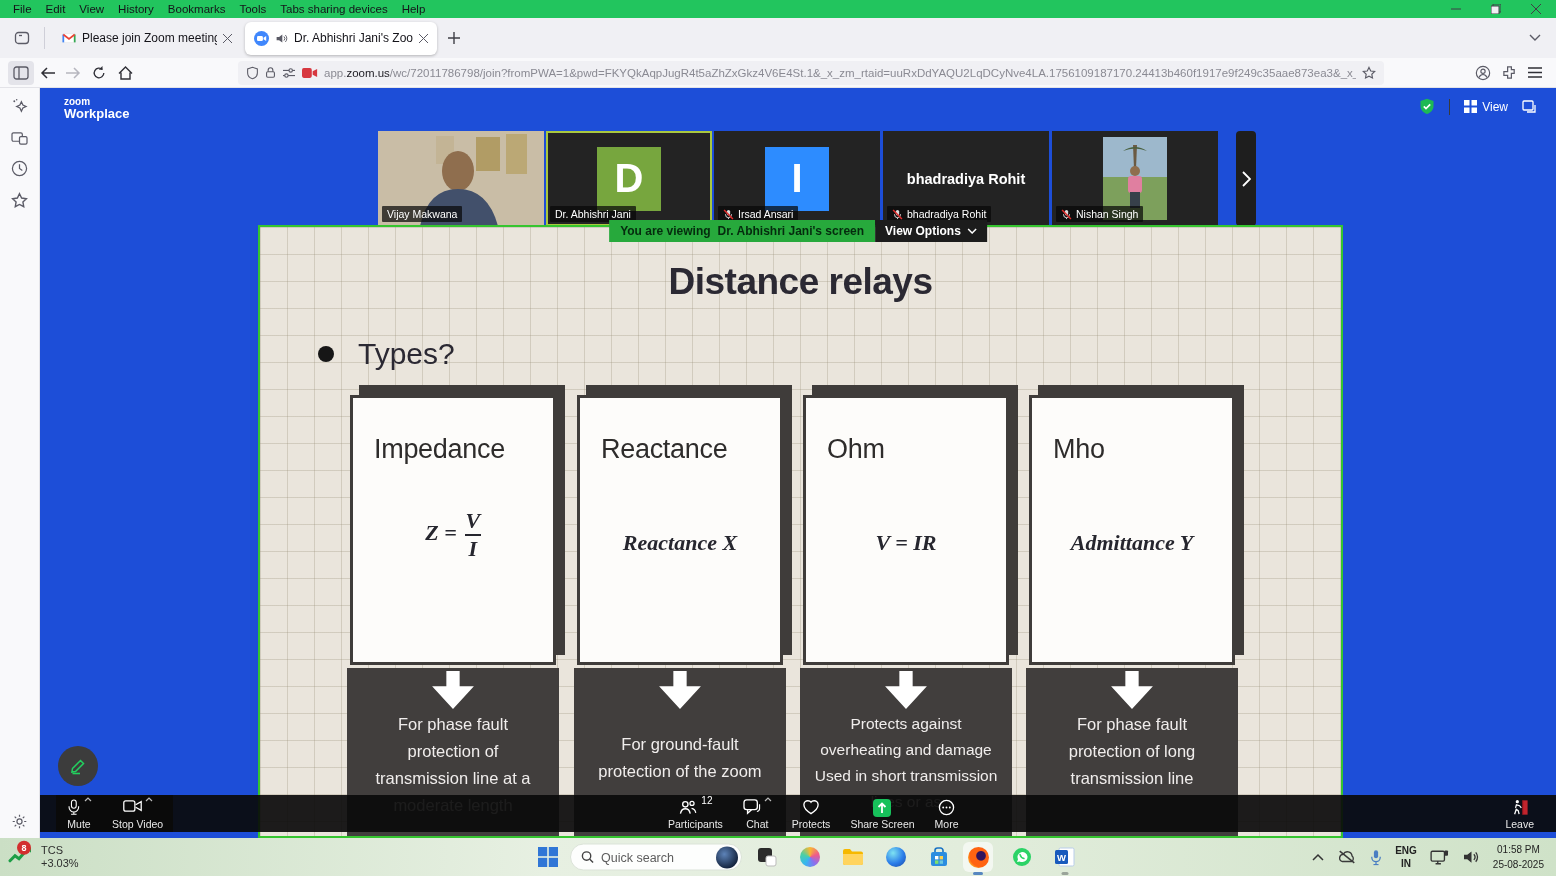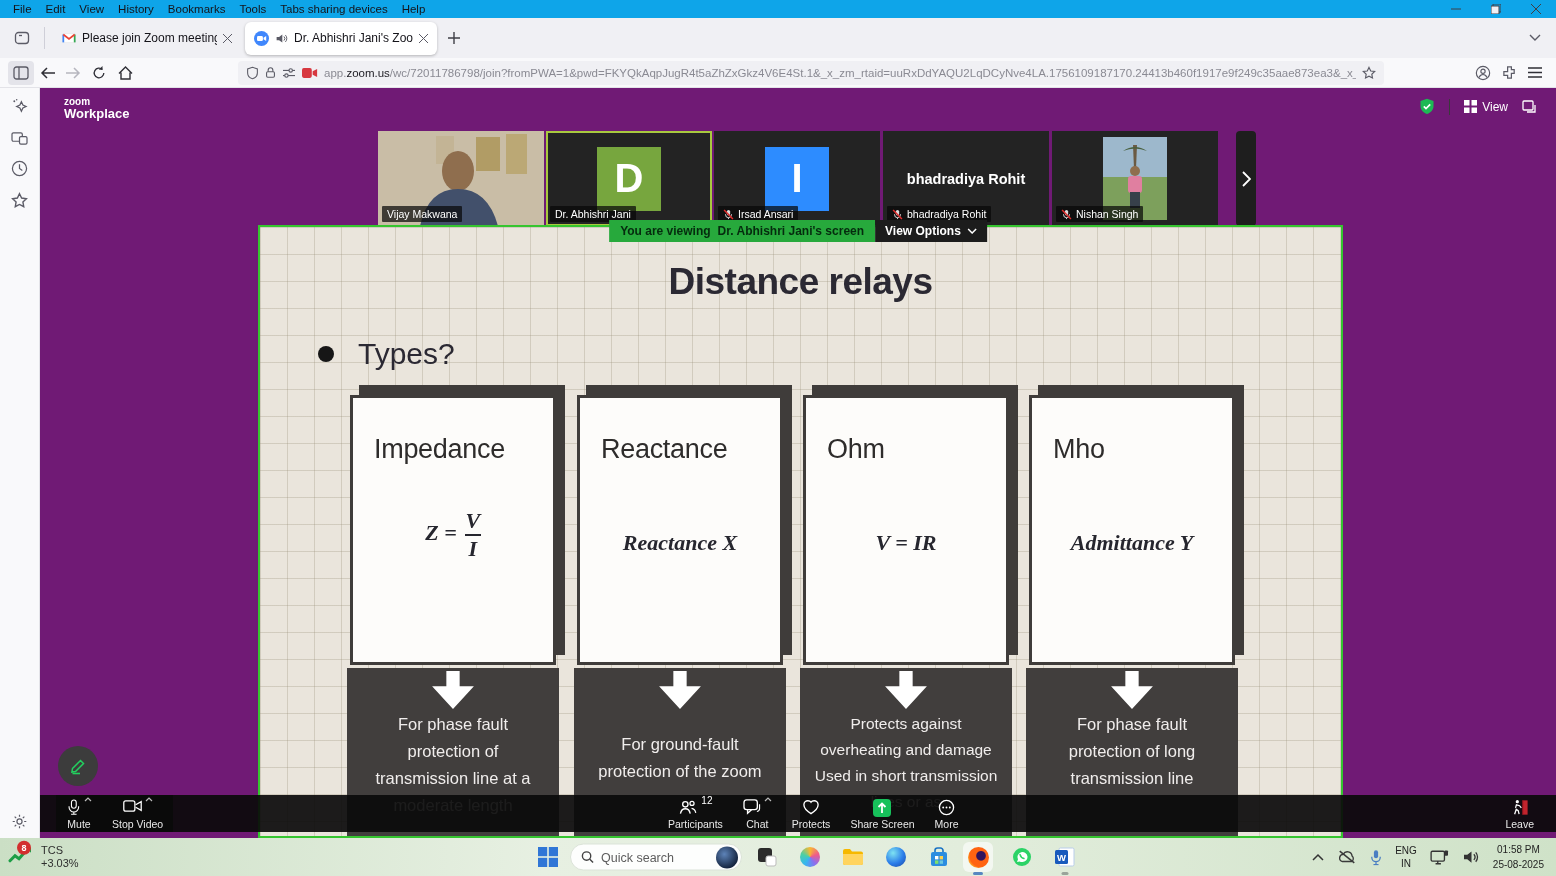--- a/index.html
+++ b/index.html
@@ -1,21 +1,21 @@
 <!DOCTYPE html>
 <html><head>
 <meta charset="utf-8">
 <style>
 *{margin:0;padding:0;box-sizing:border-box}
 html,body{width:1556px;height:876px}
 body{font-family:"Liberation Sans",sans-serif;background:#000}
 .screen{position:relative;width:1556px;height:876px;overflow:hidden;background:#000}
 
 
-.menubar{height:18px;background:#0ea5e9;display:flex;align-items:center;padding-left:6px;font-size:11.5px;color:#15141a}
+.menubar{height:18px;background:#22c55e;display:flex;align-items:center;padding-left:6px;font-size:11.5px;color:#15141a}
 .menubar .mi{padding:1px 7px;cursor:default}
 .winctl{margin-left:auto;display:flex;height:18px}
 .winctl .wc{width:40px;display:flex;align-items:center;justify-content:center}
 .tabbar{height:40px;background:#f0f0f4;display:flex;align-items:center;padding:0 8px;gap:4px}
 .ffview{width:28px;height:28px;border-radius:5px;display:flex;align-items:center;justify-content:center}
 .tsep{width:1px;height:22px;background:#cfcfd8;margin:0 4px}
 .tab{display:flex;align-items:center;gap:6px;height:33px;border-radius:6px;padding:0 9px;font-size:12px;color:#15141a;width:188px}
 .tab .ttl{flex:1;white-space:nowrap;overflow:hidden}
 .tab.active{background:#fff;box-shadow:0 1px 3px rgba(0,0,0,.25);width:192px}
 .newtab{width:26px;height:26px;display:flex;align-items:center;justify-content:center;font-size:16px;color:#3f3f46;border-radius:5px}
@@ -26,21 +26,21 @@
 .urlbar{flex:1;height:24px;background:#f0f0f4;border-radius:4px;display:flex;align-items:center;gap:6px;padding:0 8px;margin-left:100px;min-width:0}
 .url{font-size:11.5px;color:#8a8a93;white-space:nowrap;overflow:hidden;flex:1}
 .url .dom{color:#1c1b22}
 .urlspacer{width:86px}
 
 .content{display:flex;height:750px}
 .ffside{width:40px;background:#f9f9fb;border-right:1px solid #e3e3e8;position:relative;display:flex;flex-direction:column;align-items:center;padding-top:10px;gap:15px}
 .ffside .gear{position:absolute;bottom:8px}
 
 
-.zoom{flex:1;position:relative;background:#701a75;overflow:hidden}
+.zoom{flex:1;position:relative;background:#1d4ed8;overflow:hidden}
 .zlogo{position:absolute;left:24px;top:8px;color:#fff;line-height:1.1}
 .zlogo .l1{font-size:10px;font-weight:bold}
 .zlogo .l2{font-size:13px;font-weight:bold}
 .ztop-right{position:absolute;right:18px;top:10px;display:flex;align-items:center;gap:14px;color:#fff;font-size:12px}
 .vsep{width:1px;height:16px;background:#3a3a3a}
 .viewbtn{display:flex;align-items:center;gap:5px}
 
 .tile{position:absolute;top:43px;width:166px;height:95px;background:#232323;overflow:hidden}
 .tile.active{outline:2px solid #a9c83f;outline-offset:-2px}
 .tlabel{position:absolute;left:4px;bottom:4px;background:rgba(8,8,8,.72);color:#fff;font-size:10.5px;padding:2px 5px;display:flex;align-items:flex-end;gap:4px;border-radius:1px;white-space:nowrap}
@@ -91,21 +91,21 @@
 .stocktxt{font-size:11px;color:#2e2e2e;line-height:1.2}
 .searchpill{left:570px;width:172px;height:27px;background:#fdfefd;border:1px solid #dbe3d8;border-radius:14px;display:flex;align-items:center;gap:7px;padding:0 3px 0 10px}
 .searchpill .ph{flex:1;font-size:12.5px;color:#5d5d5d}
 .astro{width:22px;height:22px;border-radius:50%;background:radial-gradient(circle at 38% 35%,#5d83b8,#152540 72%)}
 .appico{width:30px;height:30px;display:flex;align-items:center;justify-content:center;border-radius:6px}
 .appico.active{background:rgba(255,255,255,.6)}
 .bar-under{position:absolute;bottom:-3px;left:50%;transform:translateX(-50%);width:10px;height:3px;border-radius:2px;background:#5787c0}
 .bar-under.gray{background:#9aa49a;width:7px}
 .circ{border-radius:50%}
 .tray{display:flex;align-items:center;gap:13px}
-.langblk{font-size:10px;color:#222;text-align:center;line-height:1.25;font-weight:normal}
+.langblk{font-size:10px;color:#222;text-align:center;line-height:1.25;font-weight:bold}
 .clock{font-size:10px;color:#1f1f1f;text-align:center;line-height:1.45}
 svg{display:block}
 </style>
 </head>
 <body>
 
 <div class="screen">
 
   <div class="menubar">
     <span class="mi">File</span>

